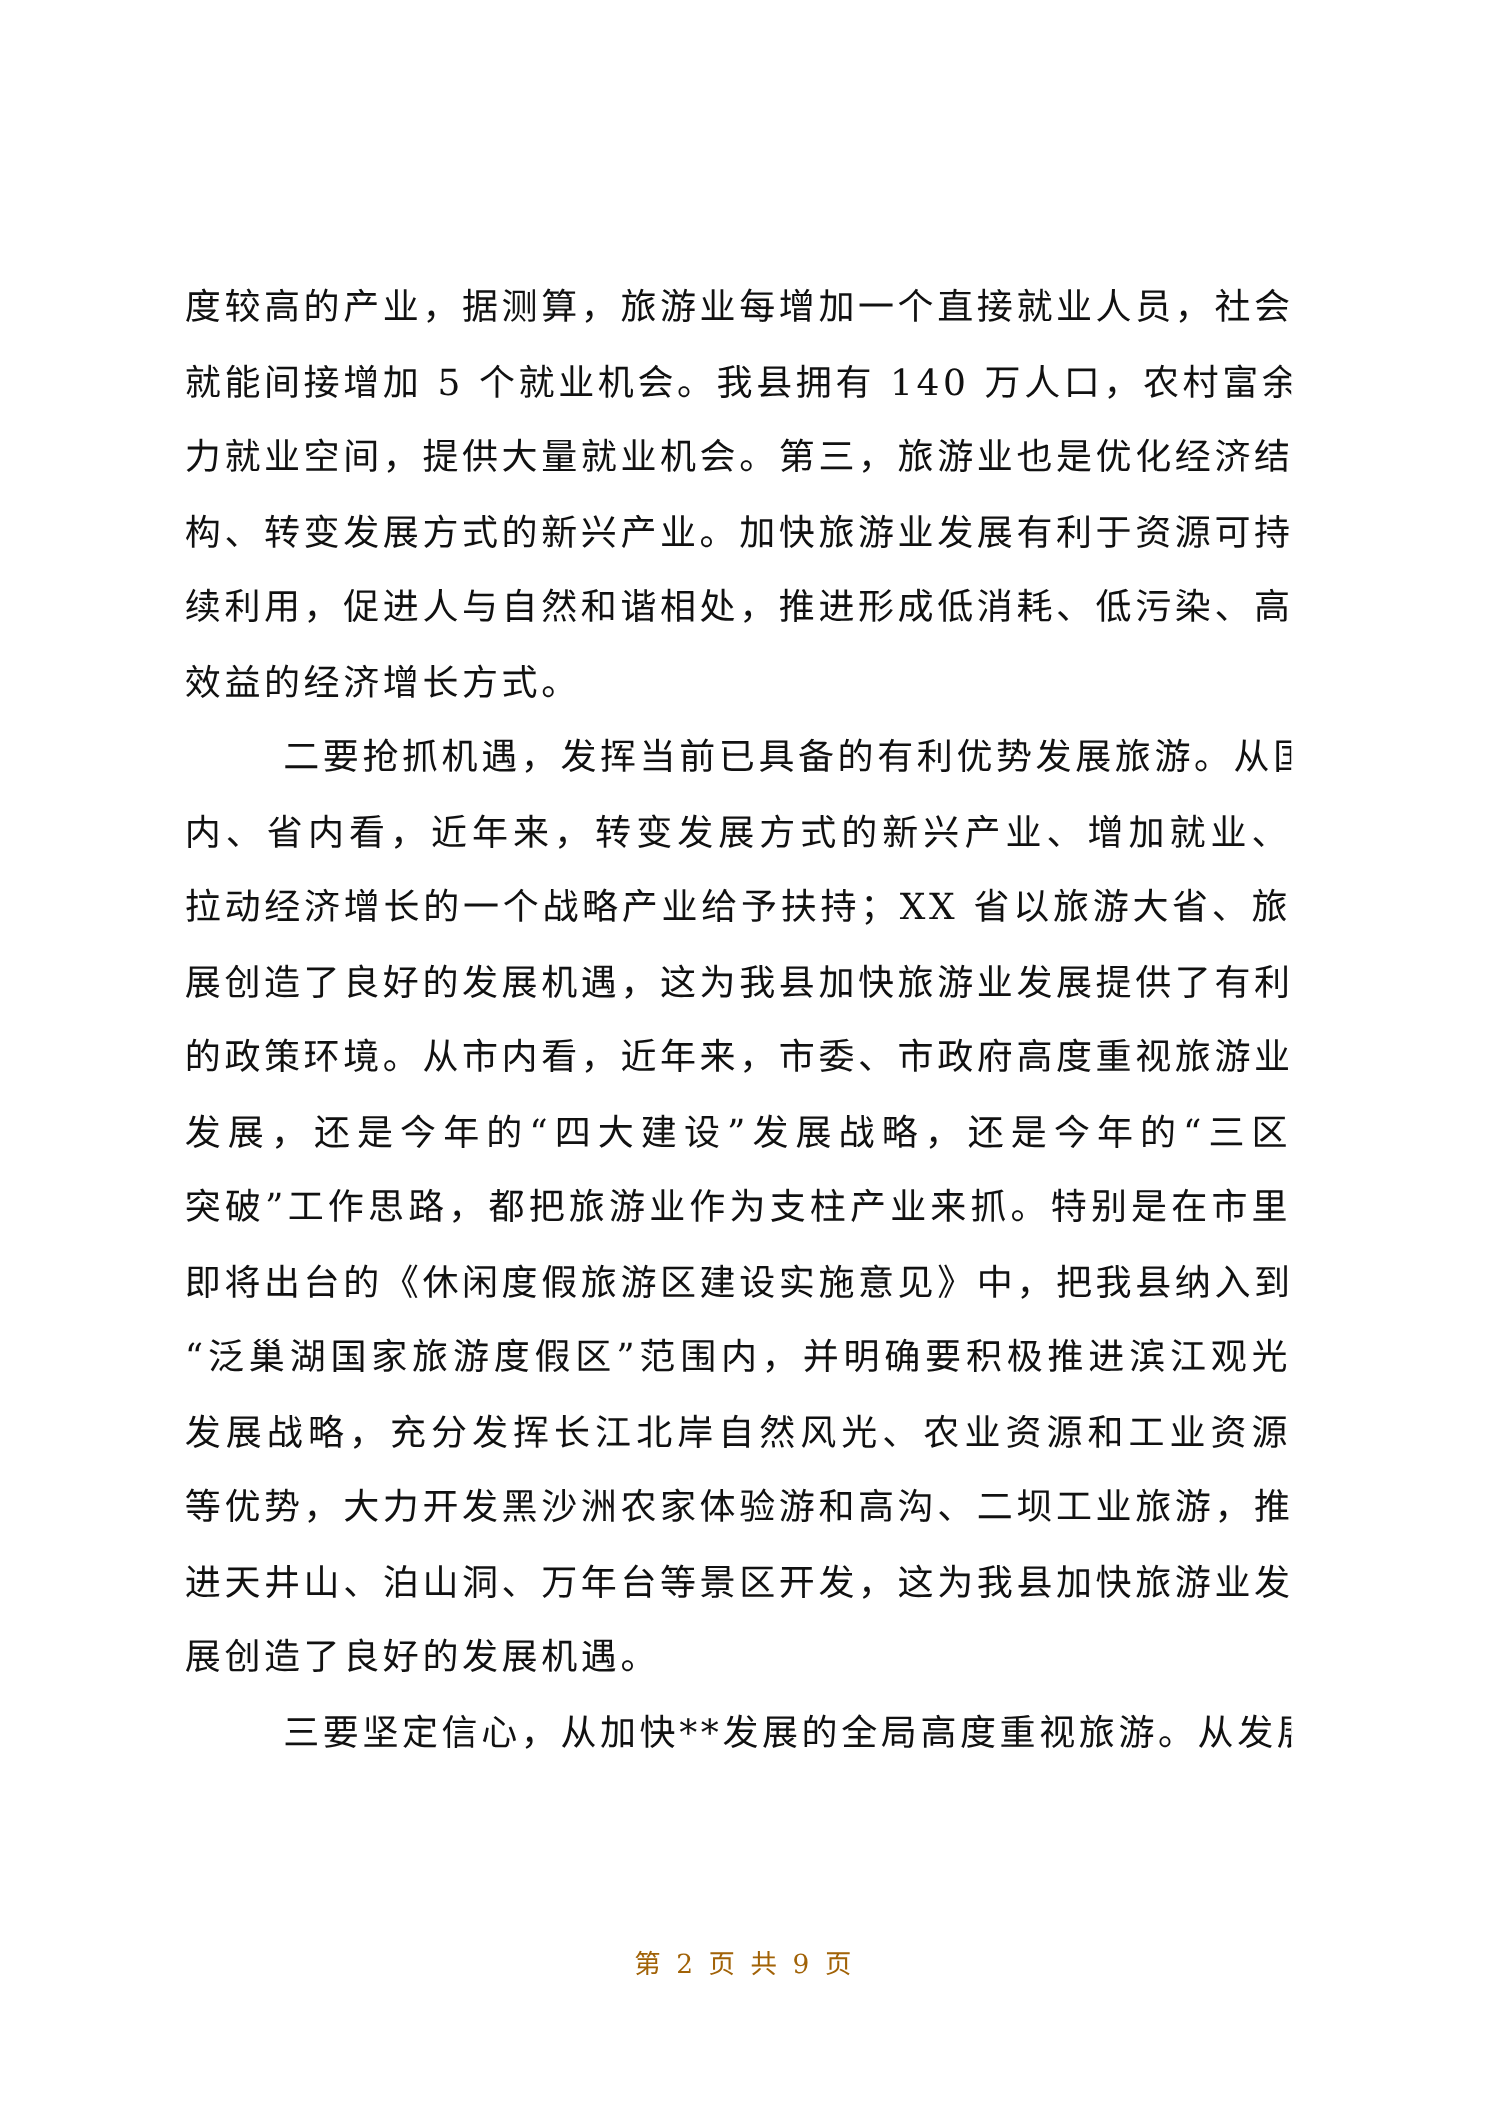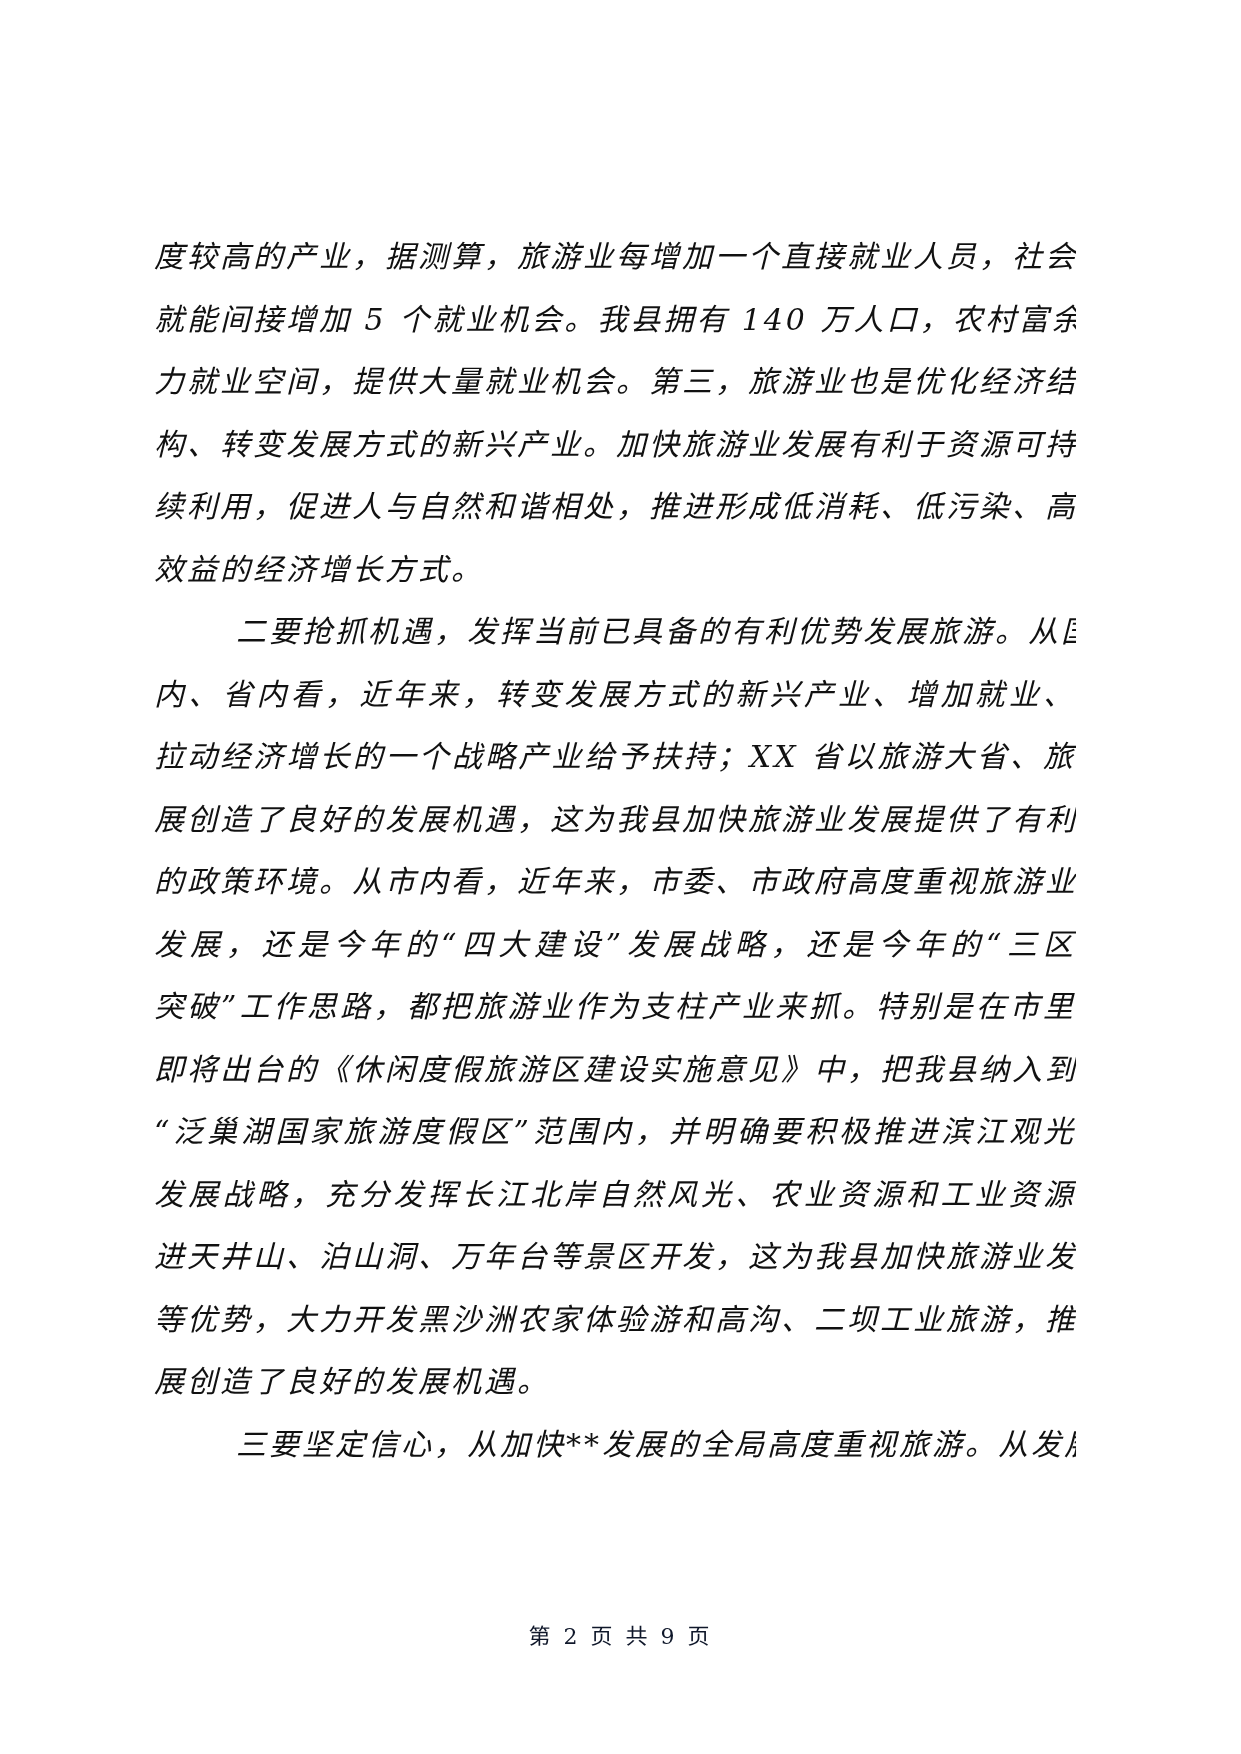--- a/index.html
+++ b/index.html
@@ -22,21 +22,20 @@
   }
   .content {
     position: absolute;
     left: 154px;
     top: 226px;
     width: 922px;
   }
   .para {
     margin: 0;
     padding: 0;
-    font-style: italic;
   }
   .line {
     font-size: 30px;
     line-height: 62.5px;
     height: 62.5px;
     letter-spacing: 3px;
     white-space: nowrap;
     text-align: justify;
     text-align-last: left;
     overflow: hidden;
@@ -48,21 +47,21 @@
     text-indent: 82px;
   }
   .footer {
     position: absolute;
     left: 0;
     right: 0;
     bottom: 104px;
     text-align: center;
     font-size: 22px;
     letter-spacing: 3px;
-    color: #0f172a;
+    color: #a16207;
   }
 </style>
 </head>
 <body>
 
 <div class="page">
   <div class="content">
       <div class="para">
         <div class="line fill">度较高的产业，据测算，旅游业每增加一个直接就业人员，社会</div>
         <div class="line fill">就能间接增加 5 个就业机会。我县拥有 140 万人口，农村富余劳</div>
@@ -75,22 +74,22 @@
         <div class="line fill">二要抢抓机遇，发挥当前已具备的有利优势发展旅游。从国</div>
         <div class="line fill">内、省内看，近年来，转变发展方式的新兴产业、增加就业、</div>
         <div class="line fill">拉动经济增长的一个战略产业给予扶持；XX 省以旅游大省、旅</div>
         <div class="line fill">展创造了良好的发展机遇，这为我县加快旅游业发展提供了有利</div>
         <div class="line fill">的政策环境。从市内看，近年来，市委、市政府高度重视旅游业</div>
         <div class="line fill">发展，还是今年的“四大建设”发展战略，还是今年的“三区</div>
         <div class="line fill">突破”工作思路，都把旅游业作为支柱产业来抓。特别是在市里</div>
         <div class="line fill">即将出台的《休闲度假旅游区建设实施意见》中，把我县纳入到</div>
         <div class="line fill">“泛巢湖国家旅游度假区”范围内，并明确要积极推进滨江观光</div>
         <div class="line fill">发展战略，充分发挥长江北岸自然风光、农业资源和工业资源</div>
+        <div class="line fill">等优势，大力开发黑沙洲农家体验游和高沟、二坝工业旅游，推</div>
         <div class="line fill">进天井山、泊山洞、万年台等景区开发，这为我县加快旅游业发</div>
-        <div class="line fill">等优势，大力开发黑沙洲农家体验游和高沟、二坝工业旅游，推</div>
         <div class="line">展创造了良好的发展机遇。</div>
       </div>
       <div class="para indent">
         <div class="line fill">三要坚定信心，从加快**发展的全局高度重视旅游。从发展</div>
       </div>
     </div>
   <div class="footer">
     <span>第 2 页 共 9 页</span>
   </div>
 </div>

